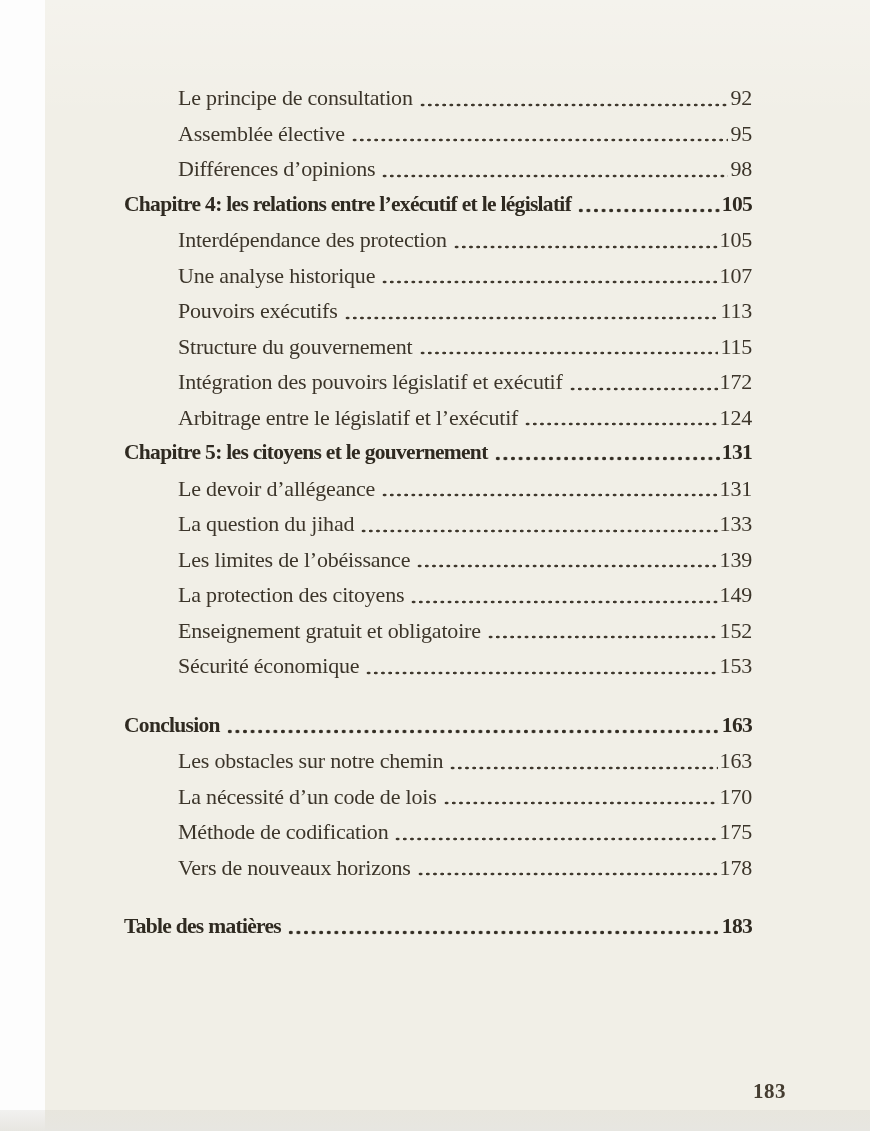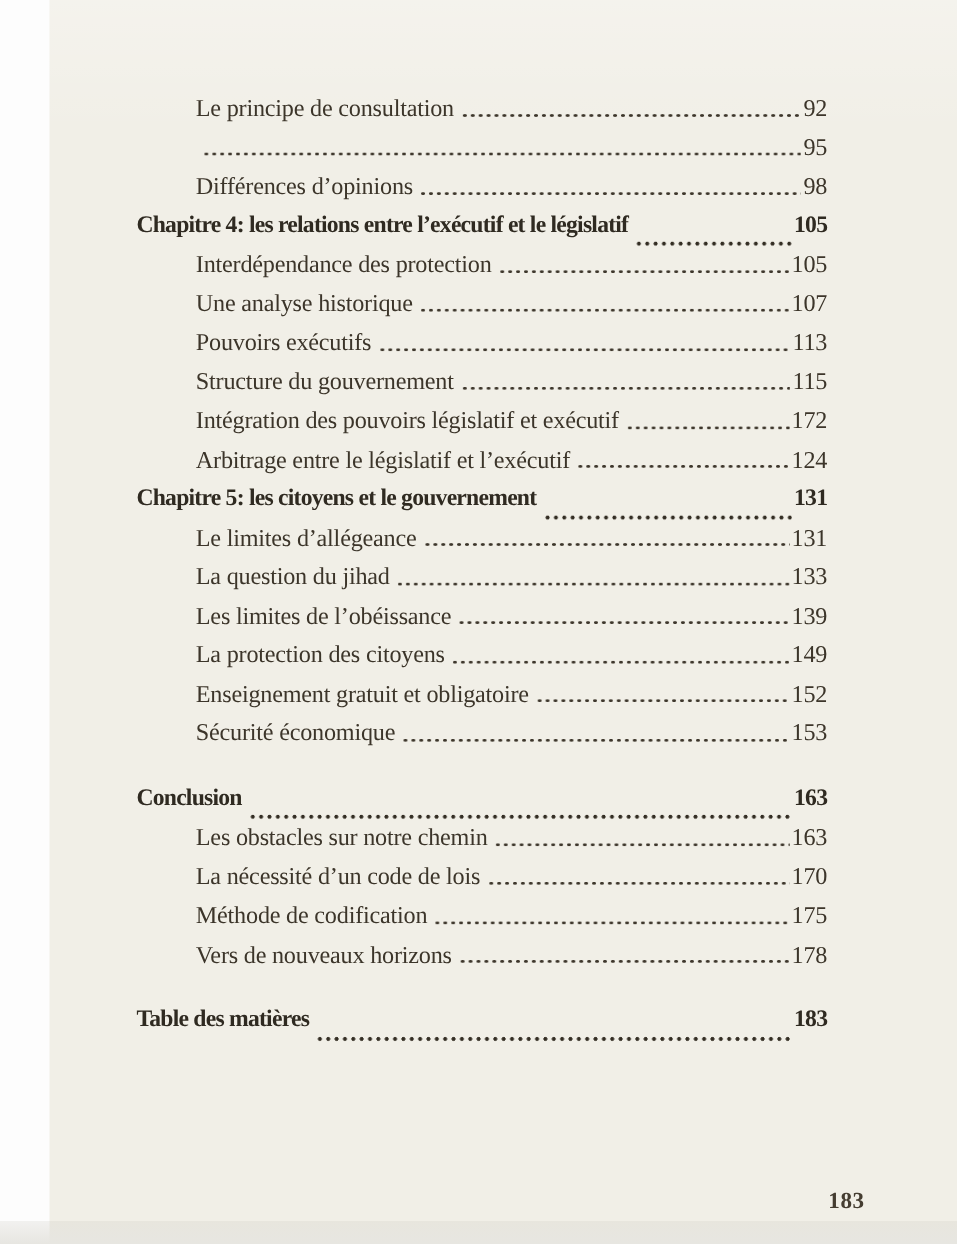--- a/index.html
+++ b/index.html
@@ -28,21 +28,21 @@
   }
   .row{
     display:flex;align-items:baseline;flex-wrap:nowrap;
     height:35.5px;line-height:35.5px;
     font-size:22px;letter-spacing:-0.2px;
     white-space:nowrap;
   }
   .row.sub{padding-left:54px;}
   .row.chapter{
     font-weight:700;color:var(--ink-bold);
-    font-size:21.5px;letter-spacing:-0.7px;align-items:flex-end;
+    font-size:21.5px;letter-spacing:-0.7px;
   }
   .row.gap{margin-top:24px;}
   .label{white-space:nowrap;}
   .leader{
     flex:1 1 0;min-width:4px;height:14px;
     margin:0 2px 0 6px;
     transform:translateY(2px);
     background-image:radial-gradient(circle, #3e372c 1.45px, rgba(0,0,0,0) 1.8px);
     background-size:7.2px 4.4px;
     background-repeat:repeat-x;
@@ -65,20 +65,21 @@
   <div class="paper"></div>
 
   <main class="toc">
     <div id="toc-list">
         <div class="row sub">
           <span class="label">Le principe de consultation</span>
           <span class="leader"></span>
           <span class="pagenum">92</span>
         </div>
         <div class="row sub">
+          <span class="label">Assemblée élective</span>
           <span class="leader"></span>
           <span class="pagenum">95</span>
         </div>
         <div class="row sub">
           <span class="label">Différences d’opinions</span>
           <span class="leader"></span>
           <span class="pagenum">98</span>
         </div>
         <div class="row chapter">
           <span class="label">Chapitre 4: les relations entre l’exécutif et le législatif</span>
@@ -114,21 +115,21 @@
           <span class="label">Arbitrage entre le législatif et l’exécutif</span>
           <span class="leader"></span>
           <span class="pagenum">124</span>
         </div>
         <div class="row chapter">
           <span class="label">Chapitre 5: les citoyens et le gouvernement</span>
           <span class="leader"></span>
           <span class="pagenum">131</span>
         </div>
         <div class="row sub">
-          <span class="label">Le limites d’allégeance</span>
+          <span class="label">Le devoir d’allégeance</span>
           <span class="leader"></span>
           <span class="pagenum">131</span>
         </div>
         <div class="row sub">
           <span class="label">La question du jihad</span>
           <span class="leader"></span>
           <span class="pagenum">133</span>
         </div>
         <div class="row sub">
           <span class="label">Les limites de l’obéissance</span>

